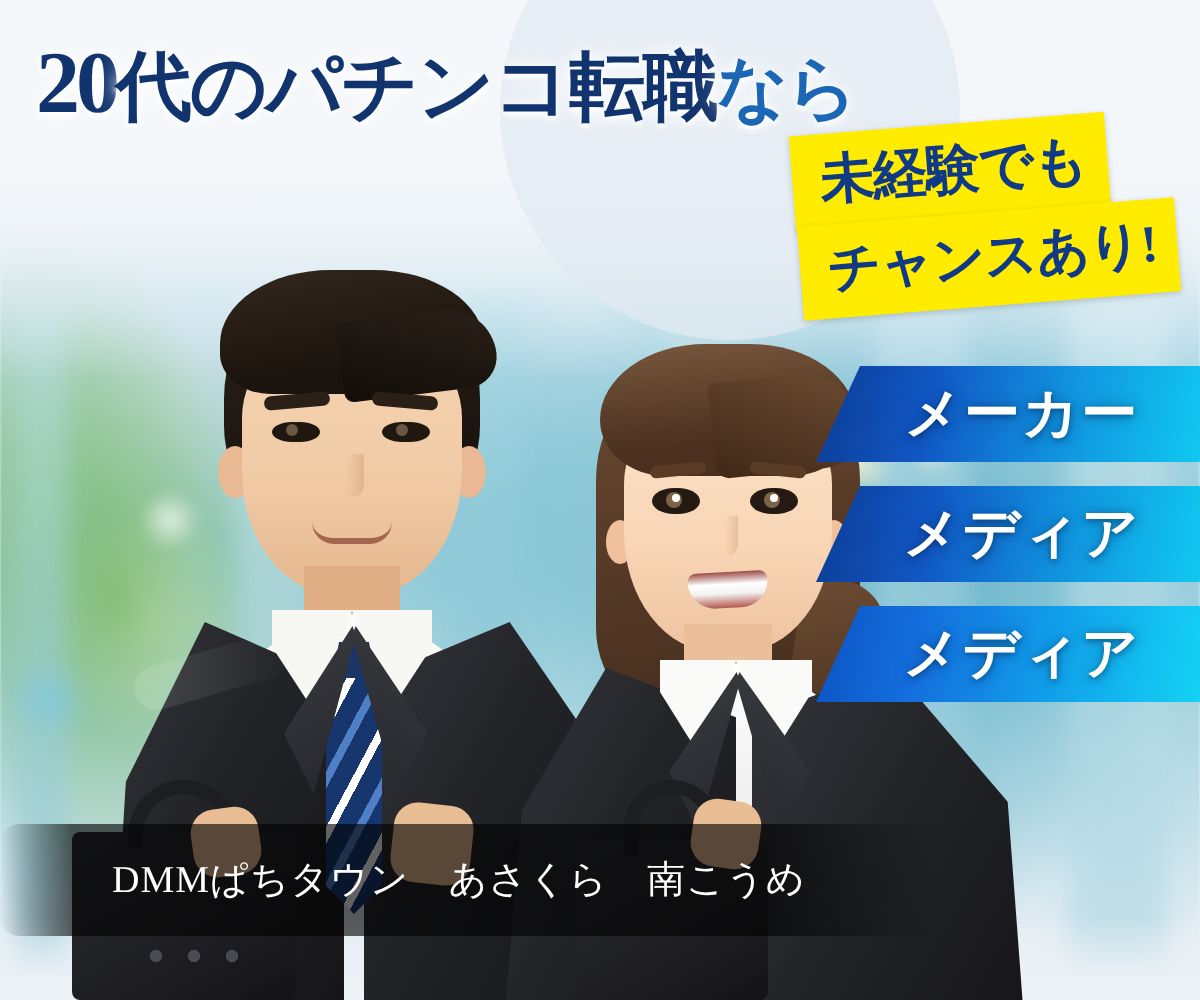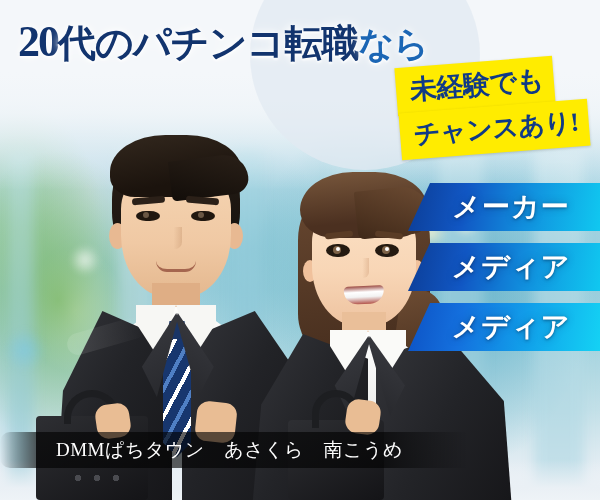--- a/index.html
+++ b/index.html
@@ -283,21 +283,21 @@
     padding-left:14px;
   }
   .cat.c0{background:linear-gradient(100deg,#0c3d96 0%,#1157c4 30%,#1190de 62%,#10c8f0 100%);}
   .cat.c1{background:linear-gradient(100deg,#4417d8 0%,#3a2ae0 26%,#1d74e4 60%,#0fc2ee 100%);}
   .cat.c2{background:linear-gradient(100deg,#0c3d96 0%,#1157c4 30%,#1190de 62%,#10c8f0 100%);}
   .cat.c3{background:linear-gradient(100deg,#5a12dd 0%,#4a22e6 24%,#2672e6 60%,#16baee 100%);}
   .cat.c4{background:linear-gradient(100deg,#0d52c4 0%,#1470de 28%,#11a0ea 62%,#14d2f4 100%);}
 
   
   .credit{
-    position:absolute;left:0;right:0;bottom:32px;height:36px;
+    position:absolute;left:0;right:0;bottom:32px;height:56px;
     background:linear-gradient(90deg,rgba(0,0,0,0) 0%,rgba(0,0,0,.62) 6%,rgba(0,0,0,.62) 64%,rgba(0,0,0,0) 78%);
     display:flex;align-items:center;border-radius:10px;
   }
   .credit span{
     color:#ffffff;font-size:19px;letter-spacing:.5px;
     padding-left:56px;white-space:nowrap;
   }
 </style>
 </head>
 <body>

